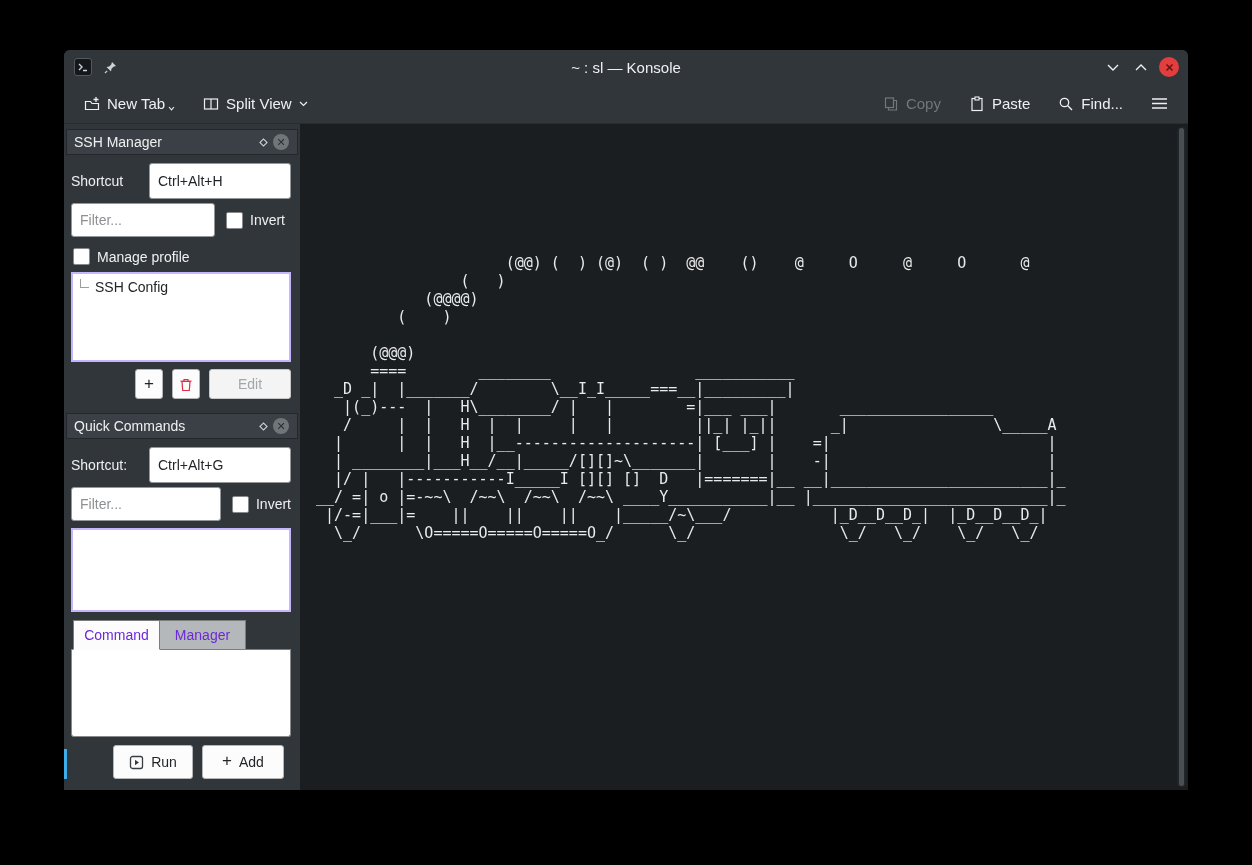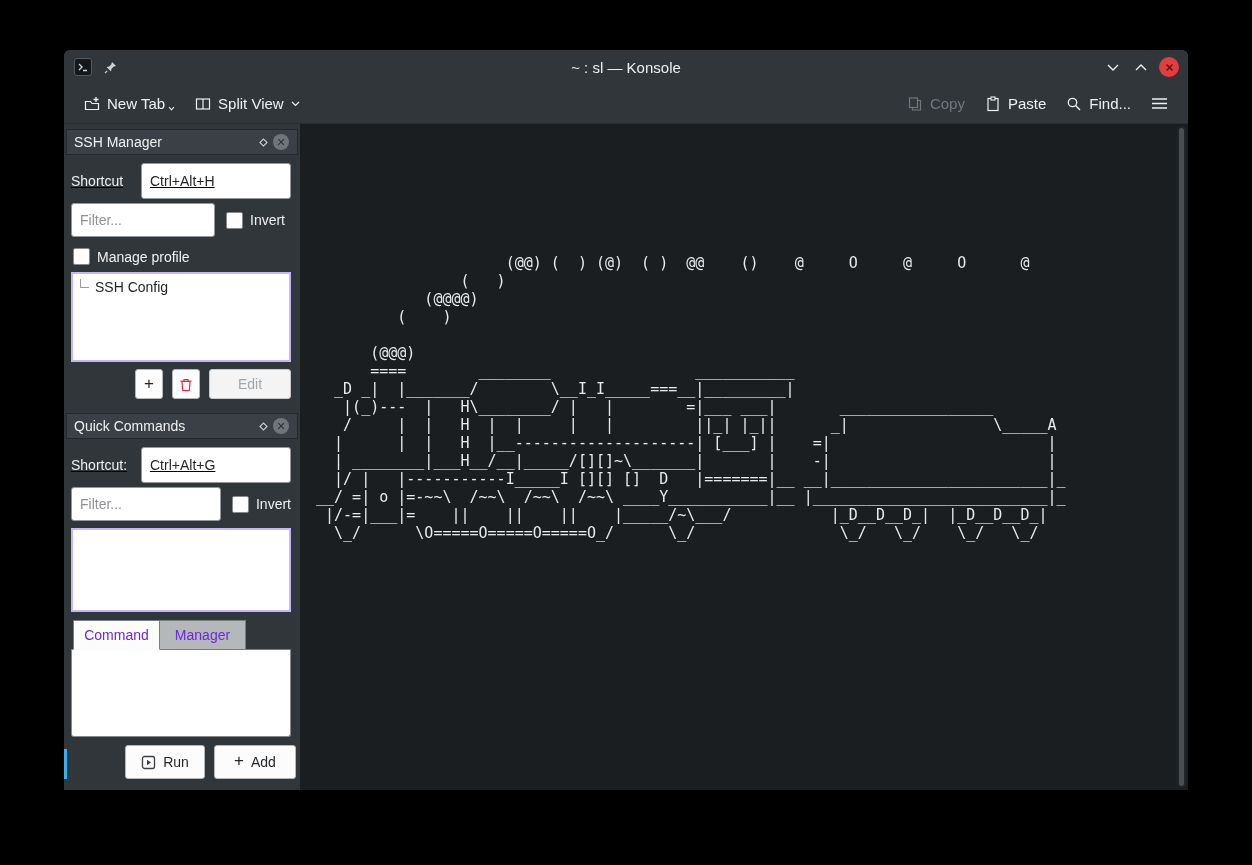--- a/index.html
+++ b/index.html
@@ -17,21 +17,21 @@
   .tb-title { position:absolute; left:0; top:0; width:100%; height:34px; display:flex;
               align-items:center; justify-content:center; color:#eff0f1; font-size:15px;text-align:right; }
   .tb-right { position:absolute; right:8px; top:0; height:34px; display:flex; align-items:center; gap:6px; }
   .wbtn { width:22px; height:22px; border:none; background:transparent; color:#eff0f1;
           display:flex; align-items:center; justify-content:center; cursor:default; }
   .close-circle { width:20px; height:20px; border-radius:50%; background:#e23e3e; color:#6b1212;
                   display:flex; align-items:center; justify-content:center; }
 
   
   .toolbar { position:absolute; top:34px; left:0; width:100%; height:40px; display:flex;
-             align-items:center; padding:0 12px; gap:4px; background:#31363b;
+             align-items:center; padding:0 12px; gap:12px; background:#31363b;
              border-bottom:1px solid #282c30; }
   .tbtn { display:flex; align-items:center; gap:7px; height:30px; padding:0 8px; border:none;
           background:transparent; color:#eff0f1; font-size:15px; border-radius:3px; cursor:default; }
   .tbtn.disabled { color:#72777c; }
   .tbtn .icn { display:flex; align-items:center; }
   .mini-caret { display:flex; align-items:flex-end; margin-left:-4px; margin-top:10px; }
   .tb-spacer { flex:1; }
 
   
   .main { position:absolute; top:74px; left:0; right:0; bottom:0; display:flex; }
@@ -40,21 +40,21 @@
   .panel-header { margin:5px 2px 0 2px; height:26px; display:flex; align-items:center;
                   background:#3b4046; border:1px solid #24282c; padding:0 7px; }
   .panel-header.second { margin-top:14px; }
   .panel-title { flex:1; color:#eff0f1; font-size:14px; }
   .ph-btn { border:none; background:transparent; display:flex; align-items:center; justify-content:center;
             width:18px; height:18px; color:#cfd2d4; cursor:default; }
   .ph-close { width:16px; height:16px; border-radius:50%; background:#70757a; color:#2c3035;
               display:flex; align-items:center; justify-content:center; font-size:11px; line-height:1; }
 
   .row { display:flex; align-items:center; }
-  .row.shortcut { margin:8px 9px 0 7px; height:36px; gap:8px;text-decoration:underline; }
+  .row.shortcut { margin:8px 9px 0 7px; height:36px; gap:16px; }
   .row.shortcut label { flex:0 0 62px; color:#eff0f1; font-size:14px; }
   .row.filterrow { margin:4px 9px 0 7px; height:34px; }
   .row.managerow { margin:9px 9px 0 9px; height:19px;align-items:flex-end; }
 
   .text-input { background:#fff; border:1px solid #94969a; border-radius:3px; color:#232629;
                 font-size:14px; padding:0 8px; height:100%; min-width:0; outline:none; }
   .row.shortcut .text-input { flex:1; }
   .filter-input { width:144px; height:100%; }
   .filter-input.qc { width:150px; }
   .text-input::placeholder { color:#8e9093; }
@@ -66,21 +66,21 @@
 
   .listbox { margin:7px 9px 0 7px; background:#fff; border:2px solid #c4b5fd; border-radius:0; overflow:hidden; }
   .listbox.ssh { height:90px; }
   .listbox.qc { height:84px; }
   .tree-item { display:flex; align-items:center; padding:5px 4px 0 7px; color:#232629; font-size:14px; }
   .branch { width:9px; height:9px; border-left:1px solid #9a9c9e; border-bottom:1px solid #9a9c9e;
             margin:-8px 6px 0 0; }
 
   .btn-row { display:flex; justify-content:flex-end; gap:9px; }
   .btn-row.ssh { margin:7px 9px 0 7px; height:30px; }
-  .btn-row.qc { margin:8px 4px 0 7px; height:34px; }
+  .btn-row.qc { margin:8px 16px 0 7px; height:34px; }
   .btn { background:#fcfcfc; border:1px solid #b4b6b8; border-radius:3px; color:#232629; font-size:14px;
          display:flex; align-items:center; justify-content:center; gap:7px; cursor:default; }
   .btn.sq { width:28px; font-size:17px; }
   .btn.edit { width:82px; }
   .btn.run { width:80px; }
   .btn.add { width:82px; }
   .btn.disabled { color:#a3a7ab; border-color:#c6c8ca; background:#f4f4f4; }
   .plus-glyph { font-size:17px; margin-top:-2px; }
 
   .tabbar { margin:8px 9px 0 9px; height:30px; display:flex; }

